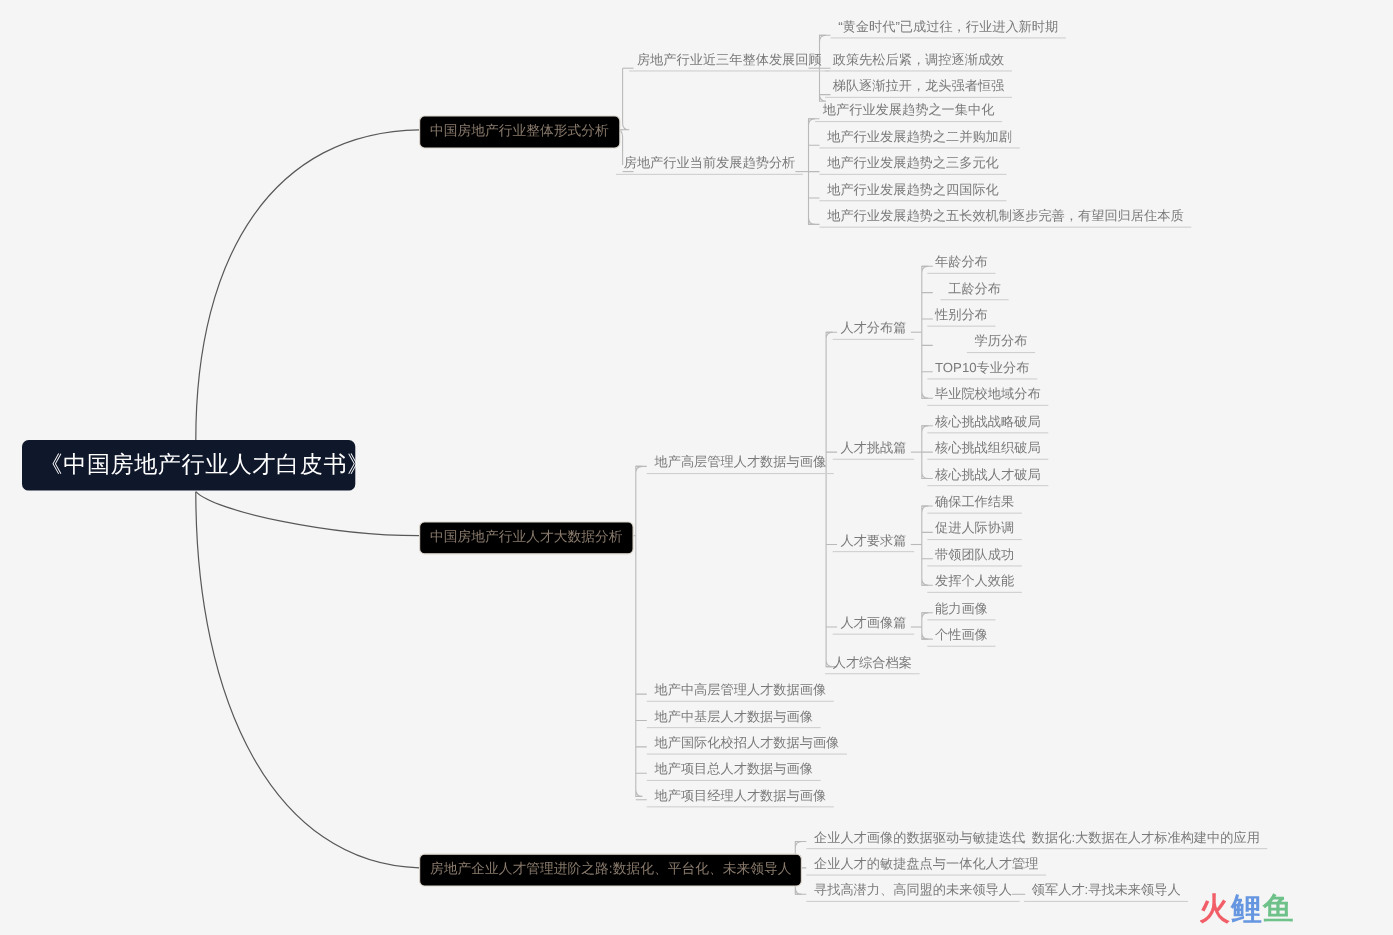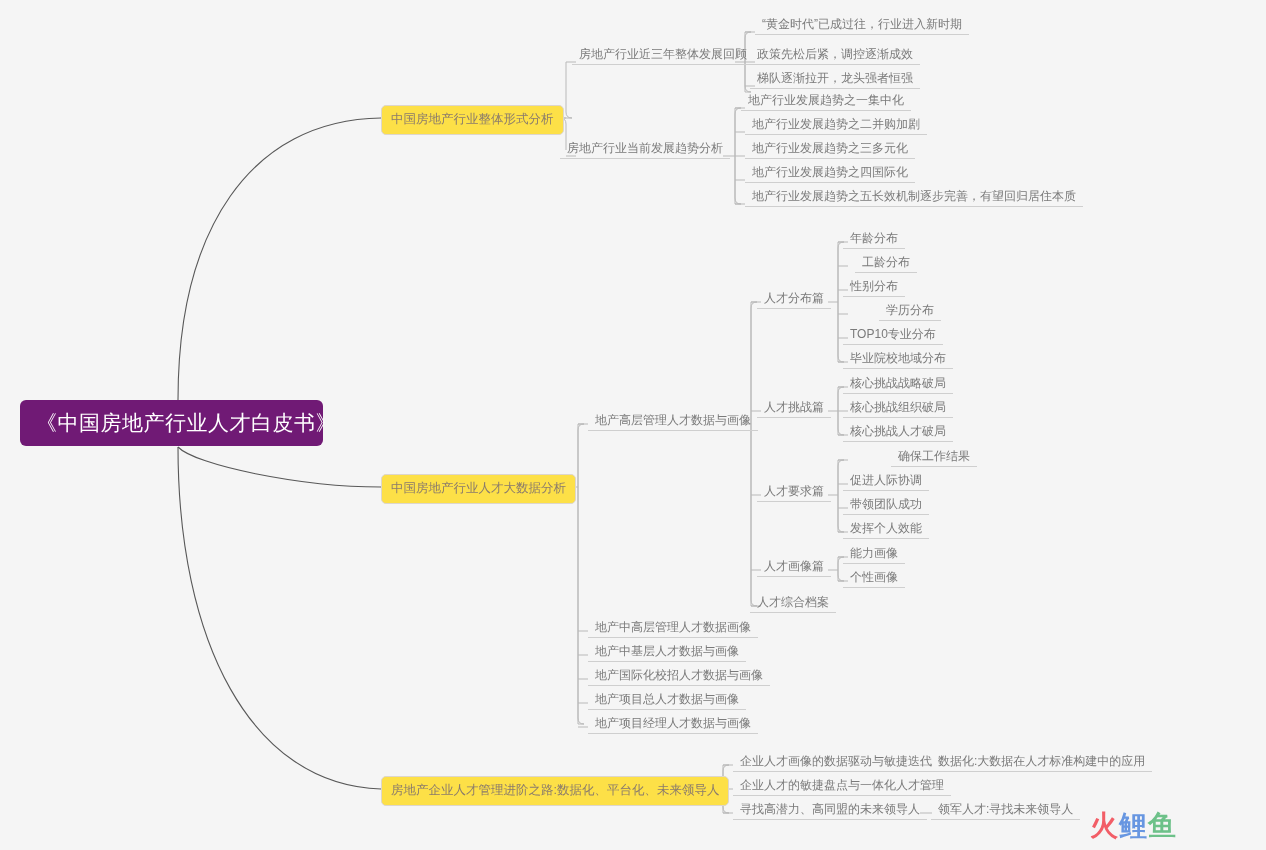--- a/index.html
+++ b/index.html
@@ -26,31 +26,31 @@
     pointer-events: none;
   }
   .node {
     position: absolute;
     white-space: nowrap;
     color: #6d6257;
     line-height: 1;
   }
   
   .node.root {
-    background: #701a75;
+    background: #0f172a;
     color: #ffffff;
     border-radius: 6px;
     font-size: 21px;
     padding: 12px 16px 13px 16px;
     letter-spacing: 0.5px;
     text-align: center;
   }
   
   .node.lvl1 {
-    background: #fde047;
+    background: #000000;
     border: 1px solid #ddd6cc;
     border-radius: 5px;
     font-size: 12.5px;
     padding: 7px 9px 8px 9px;
     color: #8a7b6c;
   }
   
   .node.lvlu {
     border-bottom: 1px solid #cfcfcf;
     font-size: 12px;
@@ -174,21 +174,21 @@
   <div class="node lvlu" style="left:843px; top:253px;margin-left:12px;">工龄分布</div>
   <div class="node lvlu" style="left:843px; top:277px;">性别分布</div>
   <div class="node lvlu" style="left:843px; top:301px;margin-left:36px;">学历分布</div>
   <div class="node lvlu" style="left:843px; top:325px;">TOP10专业分布</div>
   <div class="node lvlu" style="left:843px; top:349px;">毕业院校地域分布</div>
 
   <div class="node lvlu" style="left:843px; top:374px;font-family:Liberation Serif, serif;">核心挑战战略破局</div>
   <div class="node lvlu" style="left:843px; top:398px;">核心挑战组织破局</div>
   <div class="node lvlu" style="left:843px; top:422px;">核心挑战人才破局</div>
 
-  <div class="node lvlu" style="left:843px; top:447px;margin-left:48px;">确保工作结果</div>
+  <div class="node lvlu" style="left:843px; top:447px;">确保工作结果</div>
   <div class="node lvlu" style="left:843px; top:471px;">促进人际协调</div>
   <div class="node lvlu" style="left:843px; top:495px;">带领团队成功</div>
   <div class="node lvlu" style="left:843px; top:519px;">发挥个人效能</div>
 
   <div class="node lvlu" style="left:843px; top:544px;">能力画像</div>
   <div class="node lvlu" style="left:843px; top:568px;">个性画像</div>
 
   <div class="node lvl1" style="left:381px; top:776px;">房地产企业人才管理进阶之路:数据化、平台化、未来领导人</div>
 
   <div class="node lvlu" style="left:733px; top:752px;">企业人才画像的数据驱动与敏捷迭代</div>

